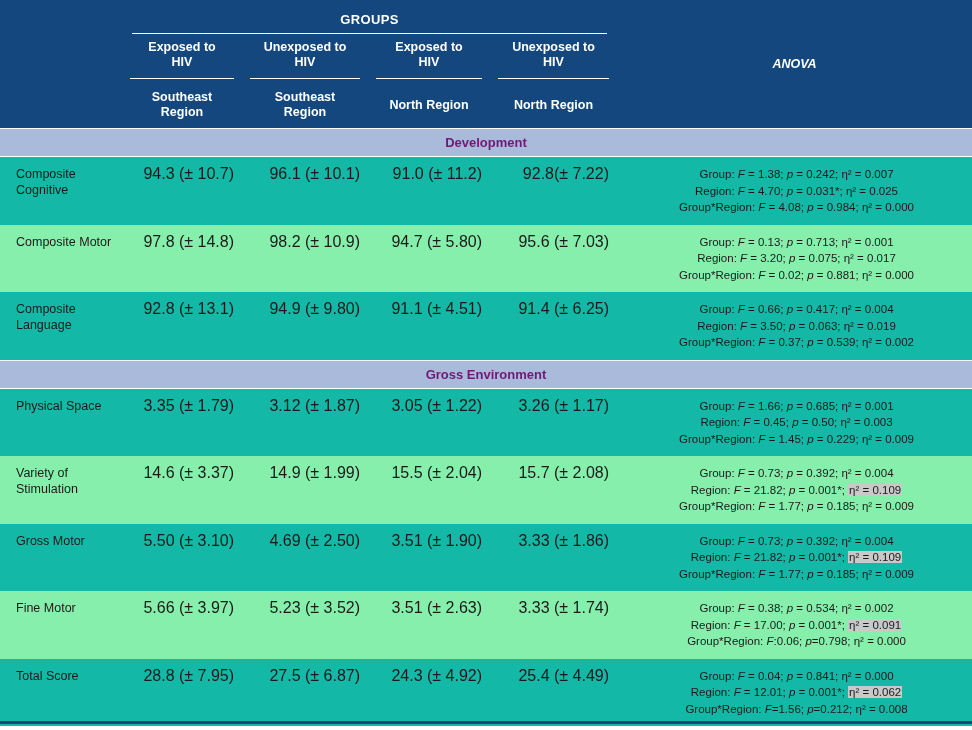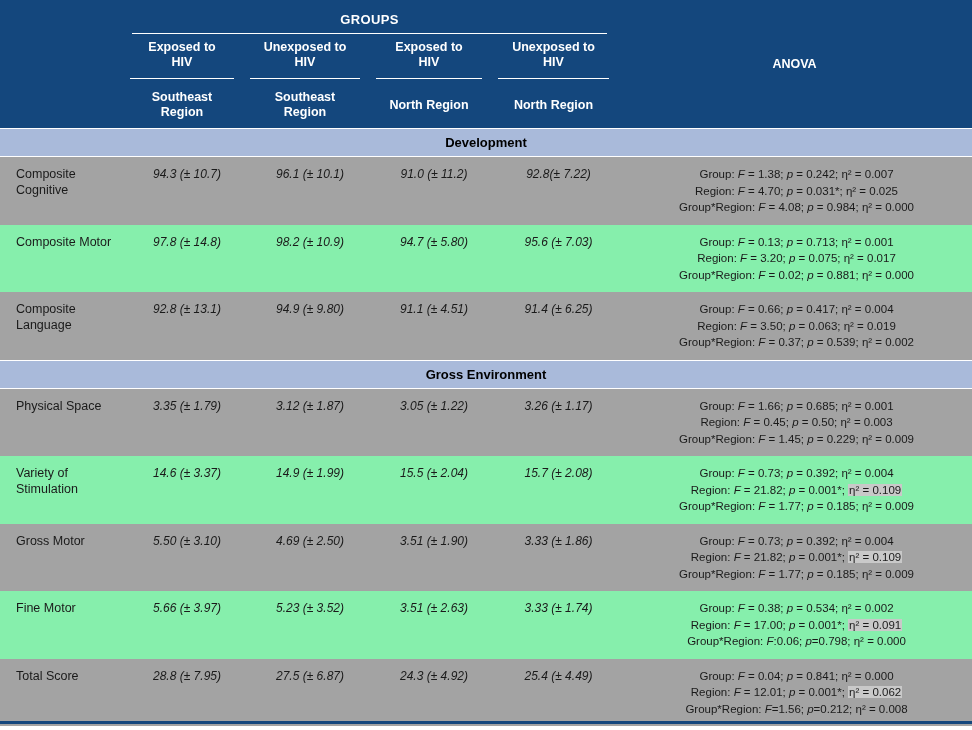--- a/index.html
+++ b/index.html
@@ -76,58 +76,58 @@
   .hdr-sub2 th {
     height: 46px;
     font-size: 12.5px;
     line-height: 15px;
     padding-bottom: 6px;
   }
   .hdr-anova {
     font-size: 12.5px;
     vertical-align: middle;
     text-align: center;
+    font-style: italic;
   }
 
   
   tr.section-row td {
     background: #a9bada;
-    color: #000000;
+    color: #701a75;
     font-weight: bold;
     text-align: center;
     font-size: 13px;
     padding: 6px 0 6px 0;
     border-top: 1px solid #ffffff;
     border-bottom: 1px solid #ffffff;
   }
 
   
   tbody td {
     vertical-align: top;
     padding: 9px 8px 9px 8px;
     border: none;
   }
   tr.data-row.alt td {
     background: #86efac;
   }
   tr.data-row td {
-    background: #a3a3a3;
+    background: #14b8a6;
   }
   td.cell-label {
     padding-left: 16px;
     font-size: 12.5px;
     line-height: 16px;
   }
   td.cell-val {
-    text-align: center;
+    text-align: right;
     padding-left: 18px;
-    font-size: 12px;
+    font-size: 16px;
     line-height: 16px;
     white-space: nowrap;
-    font-style: italic;
   }
   td.cell-anova {
     padding-left: 14px;
     padding-right: 10px;
     font-size: 11.5px;
     line-height: 16.5px;
     text-align: center;
   }
   td.cell-anova .aline {
     display: block;

